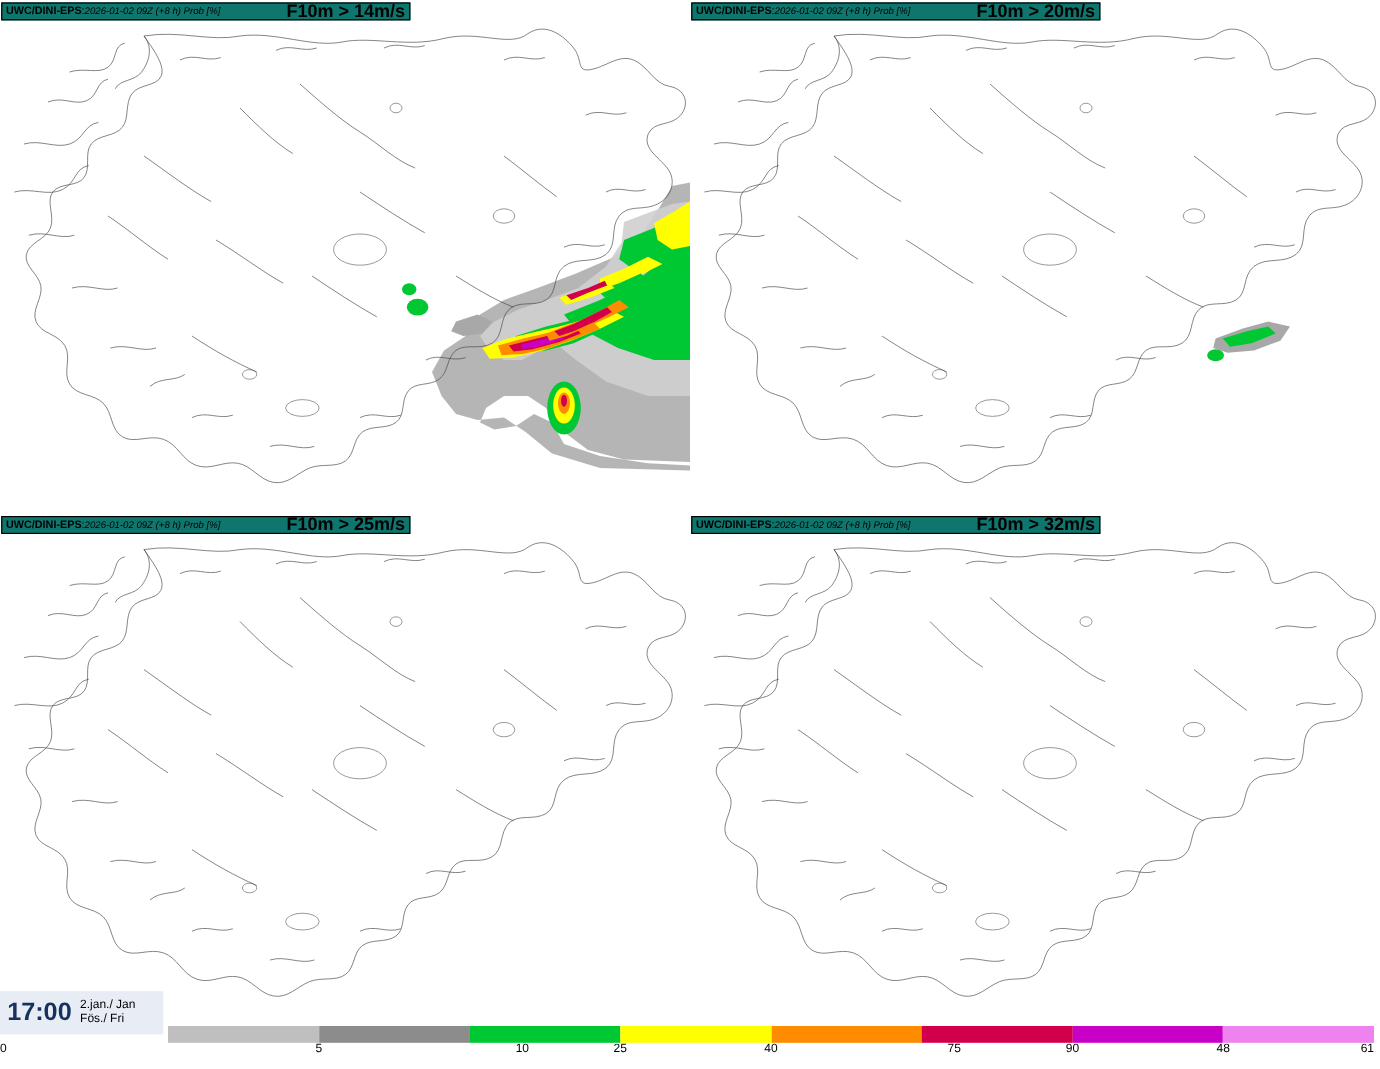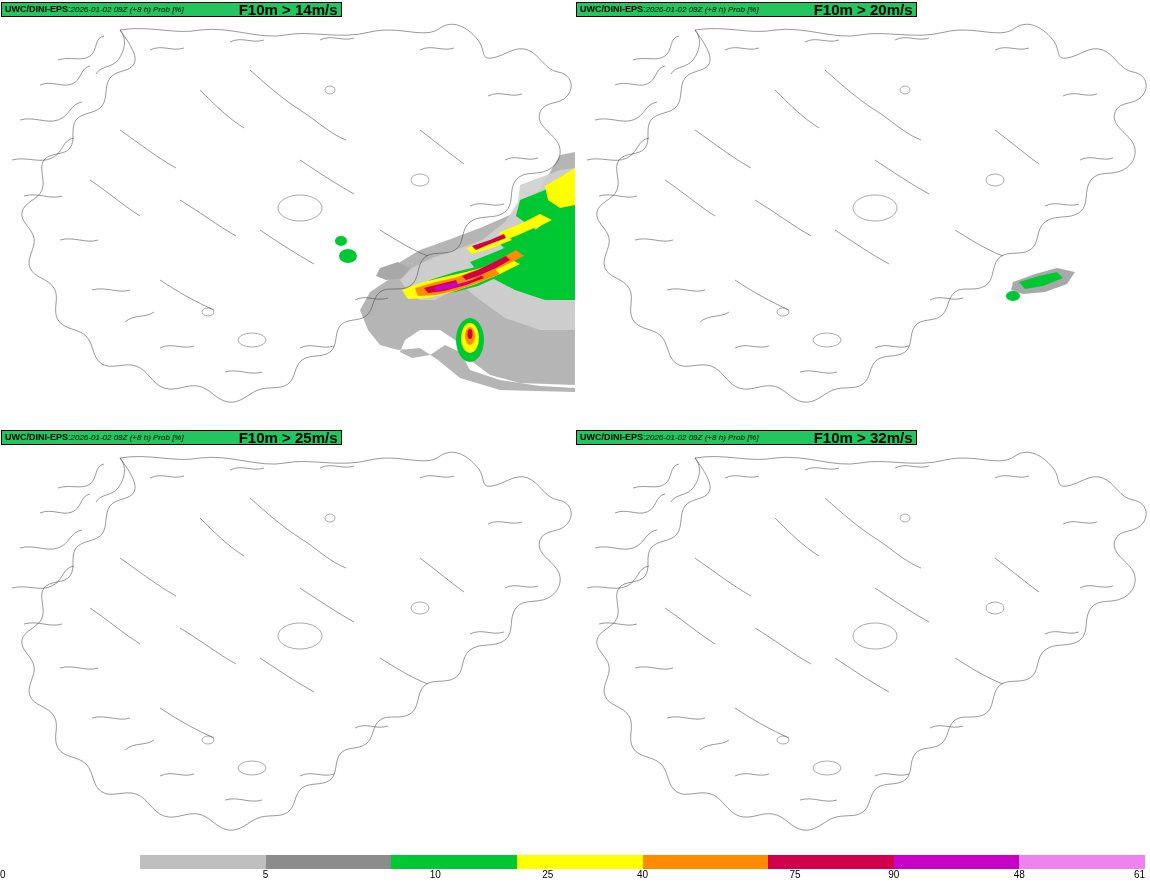--- a/index.html
+++ b/index.html
@@ -11,21 +11,21 @@
   .panel.p0{left:0;top:0;}
   .panel.p1{left:575px;top:0;}
   .panel.p2{left:0;top:428px;}
   .panel.p3{left:575px;top:428px;}
 
   .map-area{position:absolute;left:0;top:0;width:575px;height:427px;}
   .map-svg{position:absolute;left:0;top:0;width:575px;height:427px;}
 
   .title-box{
     position:absolute;left:1px;top:2px;
-    background:#22c55e;border:1px solid #000000;
+    background:#0f766e;border:1px solid #000000;
     padding:1px 3px 1px 3px;
     font-size:9px;line-height:11px;white-space:nowrap;
     display:flex;align-items:center;gap:0;
     z-index:5;
   }
   .title-model{font-weight:bold;font-size:9px;}
   .title-sep{font-size:9px;}
   .title-run{font-size:8px;font-style:italic;}
   .title-var{font-weight:bold;font-size:15px;margin-left:15px;padding-left:40px;}
 
@@ -288,36 +288,43 @@
       <span class="title-model">UWC/DINI-EPS</span>
       <span class="title-sep">:</span>
       <span class="title-run">2026-01-02 09Z (+8 h) Prob [%]</span>
       <span class="title-var">F10m &gt; 32m/s</span>
     </div>
   </div>
 
 </div>
 
 <div class="bottom">
+  <div class="time-box">
+    <span class="time-big">17:00</span>
+    <span class="time-small">
+      <span>2.jan./ Jan</span><br>
+      <span>Fös./ Fri</span>
+    </span>
+  </div>
   <div class="cbar-wrap">
     <div class="cbar" id="cbar">
         <span style="background: rgb(191, 191, 191); flex: 1 1 0px;"></span>
         <span style="background: rgb(140, 140, 140); flex: 1 1 0px;"></span>
         <span style="background: rgb(0, 200, 50); flex: 1 1 0px;"></span>
         <span style="background: rgb(255, 255, 0); flex: 1 1 0px;"></span>
         <span style="background: rgb(255, 140, 0); flex: 1 1 0px;"></span>
         <span style="background: rgb(210, 0, 75); flex: 1 1 0px;"></span>
         <span style="background: rgb(200, 0, 200); flex: 1 1 0px;"></span>
         <span style="background: rgb(238, 130, 238); flex: 1 1 0px;"></span>
       </div>
     <div class="cbar-ticks" id="cbar-ticks">
         <div class="ctick first" style="left: -140px;">0</div>
         <div class="ctick" style="left: 12.5%;">5</div>
         <div class="ctick" style="left: 25%; margin-left: 44px;">10</div>
-        <div class="ctick" style="left: 37.5%; margin-left: 31px;">25</div>
+        <div class="ctick" style="left: 37.5%;">25</div>
         <div class="ctick" style="left: 50%;">40</div>
         <div class="ctick" style="left: 62.5%; margin-left: 27px;">75</div>
         <div class="ctick" style="left: 75%;">90</div>
         <div class="ctick" style="left: 87.5%;">48</div>
         <div class="ctick last" style="left: 100%;">61</div>
       </div>
   </div>
 </div>
 
 </body></html>

